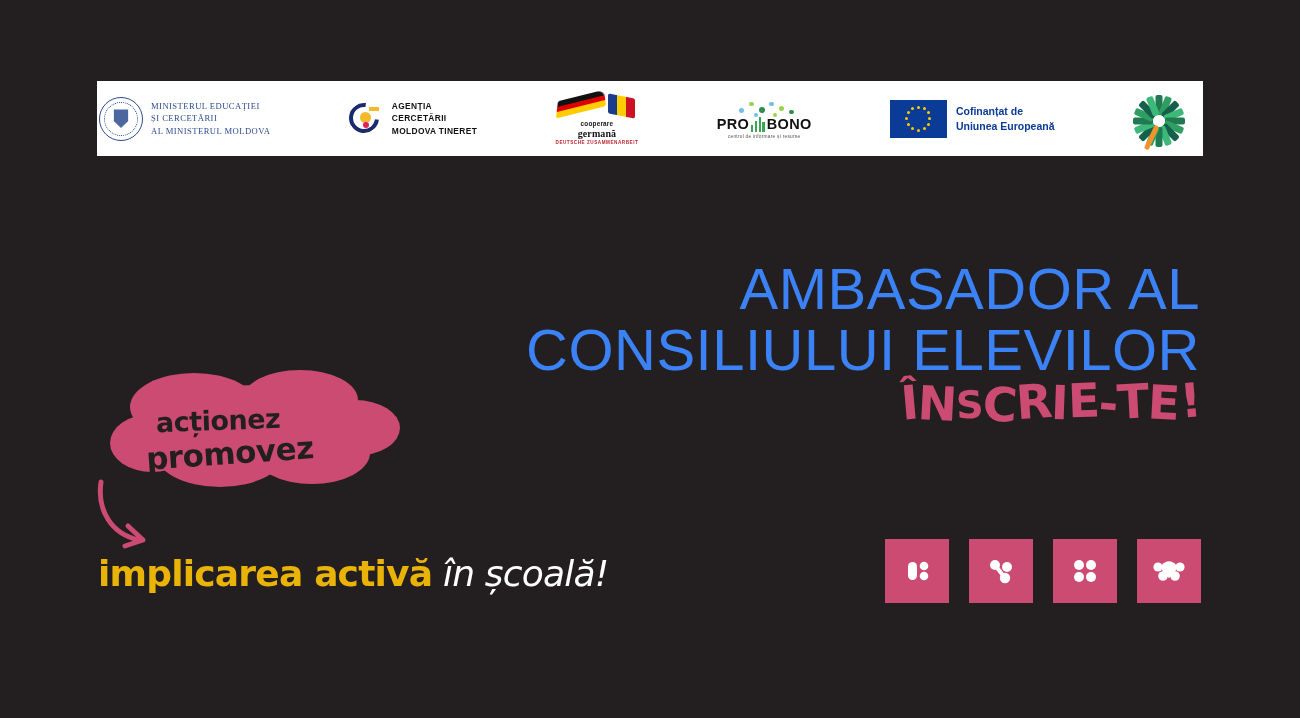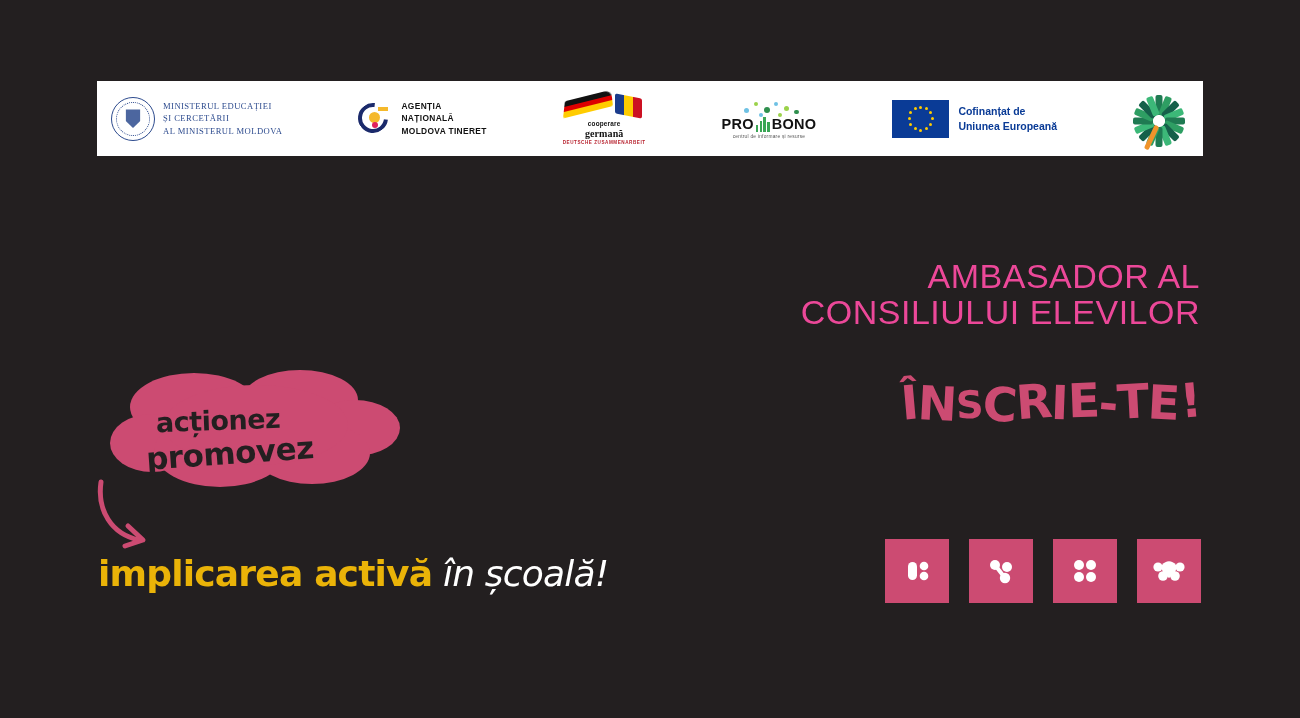--- a/index.html
+++ b/index.html
@@ -17,21 +17,21 @@
   .logo-bar {
     position: absolute;
     left: 97px;
     top: 81px;
     width: 1106px;
     height: 75px;
     background: #ffffff;
     display: flex;
     align-items: center;
     justify-content: space-between;
-    padding: 0 18px 0 14px;
+    padding: 0 18px 0 2px;
   }
   .logo-cell {
     display: flex;
     align-items: center;
     height: 100%;
   }
 
   
   .min-wrap { display: flex; align-items: center; gap: 8px; }
   .min-seal {
@@ -189,22 +189,22 @@
   .sun .ray-o {
     width: 5px; height: 26px; background: #f0942b; border-radius: 2px;
   }
 
   
   .headline {
     position: absolute;
     right: 100px;
     top: 258px;
     text-align: right;
-    color: #ec4899;
-    font-size: 34px;
+    color: #3b82f6;
+    font-size: 58px;
     font-weight: 400;
     line-height: 1.06;
     letter-spacing: 0.5px;
     font-family: "Liberation Sans", sans-serif;
   }
   .headline div { white-space: nowrap; }
 
   
   .cta {
     position: absolute;
@@ -316,21 +316,21 @@
   <div class="logo-cell">
     <div class="ant-wrap">
       <div class="ant-mark">
         <span class="c-arc"></span>
         <span class="c-bar"></span>
         <span class="c-dot-y"></span>
         <span class="c-dot-r"></span>
       </div>
       <div class="ant-text">
         <div>AGENȚIA</div>
-        <div>NAȚIONALĂ</div>
+        <div>CERCETĂRII</div>
         <div>MOLDOVA TINERET</div>
       </div>
     </div>
   </div>
 
 
   <div class="logo-cell">
     <div class="ger-wrap">
       <div class="ger-flags">
         <span class="ger-band"></span>

